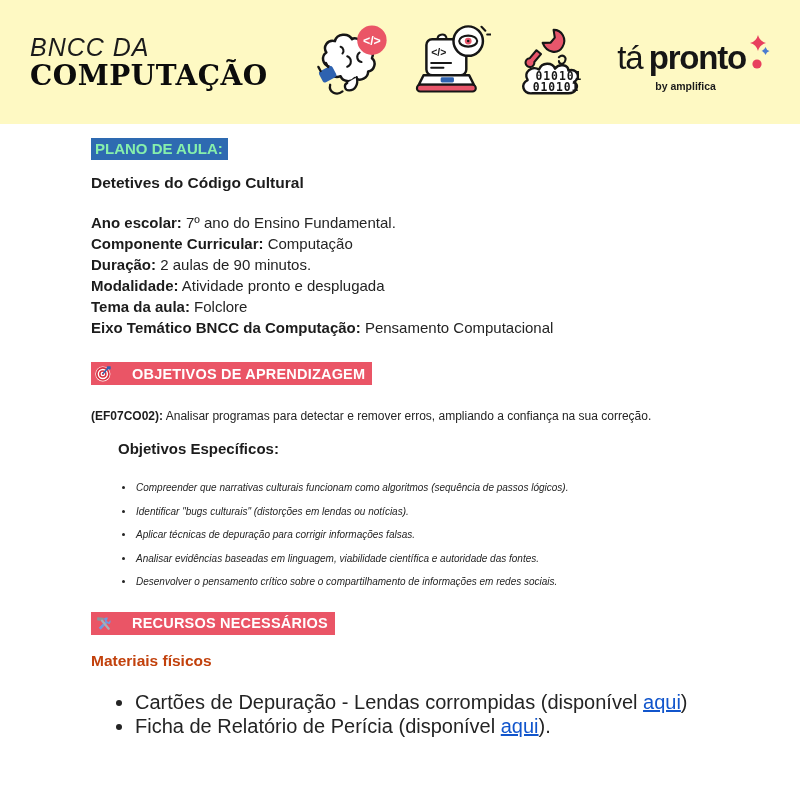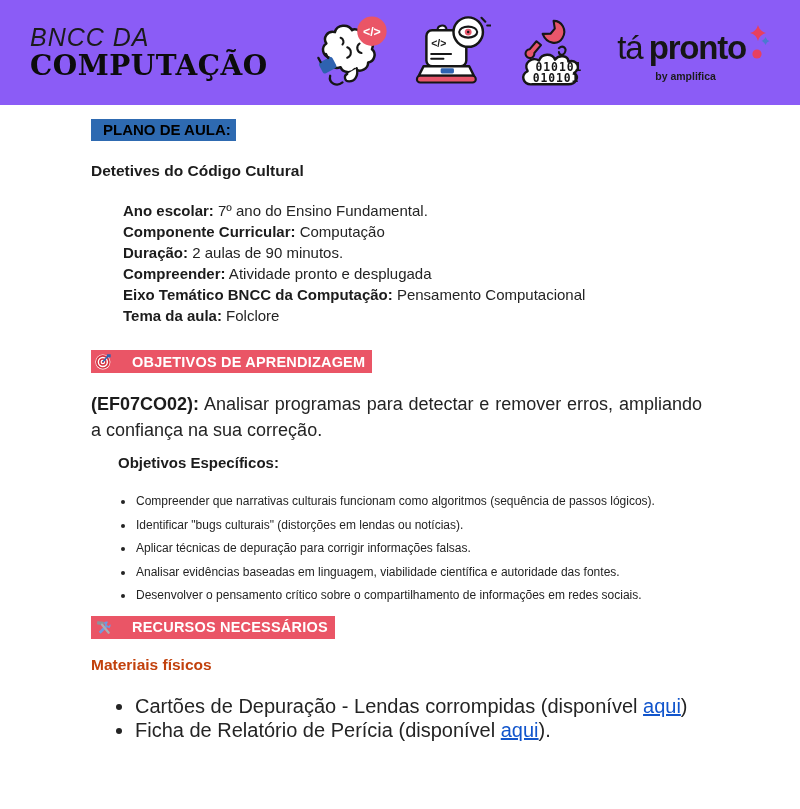--- a/index.html
+++ b/index.html
@@ -1,50 +1,50 @@
 <!DOCTYPE html>
 <html><head>
 <meta charset="utf-8">
 <style>
   * { margin:0; padding:0; box-sizing:border-box; }
   html,body { width:800px; }
   body { font-family:"Liberation Sans","DejaVu Sans",sans-serif; background:#ffffff; color:#242424; }
   .page { width:800px; height:809px; overflow:hidden; background:#ffffff; position:relative; }
 
   
-  .topbar { height:105px; background:#8b5cf6; display:flex; align-items:center; justify-content:space-between; padding:0 30px; }
+  .topbar { height:124px; background:#fef9c3; display:flex; align-items:center; justify-content:space-between; padding:0 30px; }
   .logo-bncc { line-height:1; }
   .logo-bncc .l1 { font-style:italic; font-size:25px; letter-spacing:1px; color:#1b1b1b; font-weight:400; }
   .logo-bncc .l2 { font-family:"DejaVu Serif","Liberation Serif",serif; font-weight:700; font-size:28px; letter-spacing:.5px; color:#0c0c0c; margin-top:2px; }
   .hero { display:flex; align-items:center; gap:26px; margin-left:28px; }
   .hero svg { display:block; }
   .logo-tp { text-align:center; }
   .tp-row { display:flex; align-items:flex-start; }
   .tp-ta { font-size:33px; font-weight:400; letter-spacing:-1px; color:#161616; line-height:1; padding-top:8px; }
   .tp-pronto { font-size:33px; font-weight:700; letter-spacing:-1.2px; color:#161616; line-height:1; padding-top:8px; margin-left:6px; }
   .tp-marks { margin-left:2px; }
   .tp-by { font-size:10.5px; font-weight:700; color:#1b1b1b; margin-top:1px; padding-right:16px; }
 
   
   .doc { padding:0 98px 0 91px; }
   .title-row { margin-top:14px; }
-  .badge-blue { display:inline-block; background:#2e6ab1; color:#000000; font-weight:700; font-size:15px; padding:2px 5px 3px 12px; }
-  .subtitle { margin-top:21px; font-size:15.5px; font-weight:700; color:#1c1c1c; }
-  .meta { margin-top:20px; font-size:15px; line-height:21px; color:#242424;margin-left:32px; }
+  .badge-blue { display:inline-block; background:#2e6ab1; color:#86efac; font-weight:700; font-size:15px; padding:2px 5px 3px 4px; }
+  .subtitle { margin-top:14px; font-size:15.5px; font-weight:700; color:#1c1c1c; }
+  .meta { margin-top:20px; font-size:15px; line-height:21px; color:#242424; }
   .meta b { font-weight:700; color:#1c1c1c; }
 
   .sec1wrap { margin-top:24px; }
   .sec2wrap { margin-top:8px; }
   .sec { display:inline-flex; align-items:center; gap:20px; background:#ea5566; color:#ffffff; font-weight:700; font-size:14.5px; letter-spacing:.2px; padding:3px 7px 3px 4px; }
   .sec svg { display:block; }
 
-  .para { margin-top:17px; font-size:18px; line-height:26px; text-align:justify; }
+  .para { margin-top:17px; font-size:12px; line-height:26px; text-align:justify; }
   .para b { font-weight:700; color:#1c1c1c; }
   .subhead { margin-top:11px; margin-left:27px; font-size:15px; font-weight:700; color:#1c1c1c; }
-  ul.obj { margin:19px 0 8px 27px; padding-left:17px; font-size:12px; line-height:23.5px; text-align:justify; }
+  ul.obj { margin:19px 0 18px 27px; padding-left:17px; font-size:10px; line-height:23.5px; text-align:justify;font-style:italic; }
   ul.obj li { padding-left:1px; }
   .mat-head { margin-top:16px; font-size:15.5px; font-weight:700; color:#c2410c; }
   ul.mat { margin:20px 0 0 27px; padding-left:17px; font-size:20px; line-height:24.5px; }
   a.doclink { color:#1155cc; text-decoration:underline; cursor:pointer; }
   .bin { font-family:"DejaVu Sans Mono","Liberation Mono",monospace; font-weight:700; letter-spacing:1px; }
 </style>
 </head>
 <body>
 
 <div class="page">
@@ -116,23 +116,23 @@
 
     <div class="title-row">
       <span class="badge-blue">PLANO DE AULA:</span>
     </div>
     <h2 class="subtitle">Detetives do Código Cultural</h2>
 
     <div class="meta">
       <div><b>Ano escolar:</b><span> 7º ano do Ensino Fundamental.</span></div>
       <div><b>Componente Curricular:</b><span> Computação</span></div>
       <div><b>Duração:</b><span> 2 aulas de 90 minutos.</span></div>
-      <div><b>Compreender:</b><span> Atividade pronto e desplugada</span></div>
+      <div><b>Modalidade:</b><span> Atividade pronto e desplugada</span></div>
+      <div><b>Tema da aula:</b><span> Folclore</span></div>
       <div><b>Eixo Temático BNCC da Computação:</b><span> Pensamento Computacional</span></div>
-      <div><b>Tema da aula:</b><span> Folclore</span></div>
     </div>
 
     <div class="sec1wrap">
       <div class="sec">
         <svg width="17" height="17" viewBox="0 0 18 18">
           <circle cx="8.3" cy="9.5" r="8" fill="#ffffff"></circle>
           <circle cx="8.3" cy="9.5" r="6.4" fill="none" stroke="#d7303f" stroke-width="1.8"></circle>
           <circle cx="8.3" cy="9.5" r="3.2" fill="none" stroke="#d7303f" stroke-width="1.6"></circle>
           <circle cx="8.3" cy="9.5" r="1.1" fill="#d7303f"></circle>
           <path d="M8.3 9.5 L13.5 3.5" stroke="#2e62b0" stroke-width="1.6"></path>

